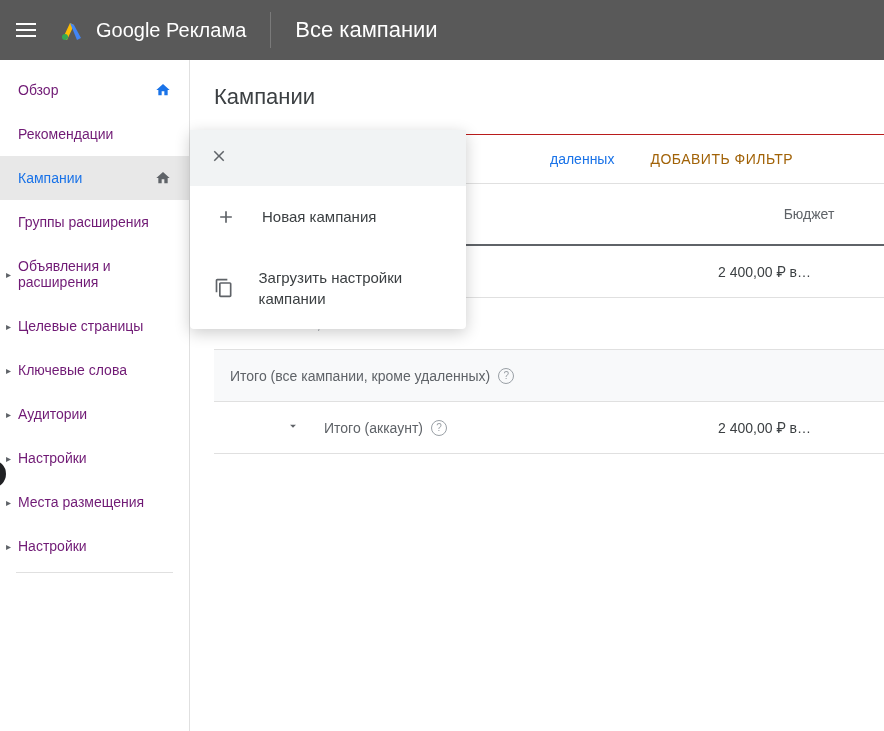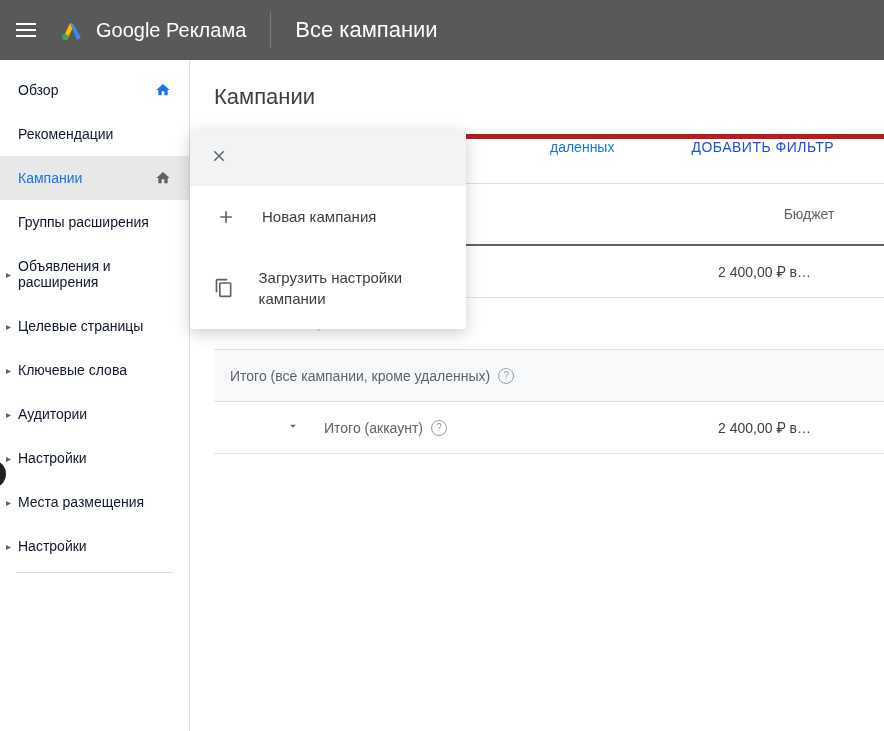--- a/index.html
+++ b/index.html
@@ -12,37 +12,37 @@
 .logo { width: 24px; height: 24px; margin-right: 12px; }
 .logo-text { font-size: 20px; font-weight: 400; margin-right: 24px; }
 .divider-v { width: 1px; height: 36px; background: #7a7a7a; margin-right: 24px; }
 .header-title { font-size: 22px; font-weight: 400; }
 
 
 .content { display: flex; height: calc(100% - 60px); }
 
 
 .sidebar { width: 190px; background: #fff; border-right: 1px solid #e0e0e0; padding-top: 8px; position: relative; }
-.sidebar-item { display: flex; align-items: center; padding: 14px 18px; font-size: 14px; color: #0f172a; cursor: pointer; position: relative; }
+.sidebar-item { display: flex; align-items: center; padding: 14px 18px; font-size: 14px; color: #701a75; cursor: pointer; position: relative; }
 .sidebar-item.active { background: #e8e8e8; color: #1a73e8; }
 .sidebar-item.has-arrow::before { content: '▸'; position: absolute; left: 6px; font-size: 10px; color: #5f6368; }
 .home-icon { margin-left: auto; width: 16px; height: 16px; }
 .sidebar-item.active .home-icon svg path { fill: #5f6368; }
 .sidebar-label { flex: 1; }
 .sidebar-sep { height: 1px; background: #e0e0e0; margin: 4px 16px; }
 .side-dot { position: absolute; left: -8px; top: 400px; width: 14px; height: 28px; background: #202124; border-radius: 0 14px 14px 0; }
 
 
 .main { flex: 1; padding: 24px 0 0 24px; position: relative; }
 .page-title { font-size: 22px; color: #3c4043; font-weight: 400; margin-bottom: 24px; }
 
 
-.filter-bar { display: flex; height: 50px; border-top: 5px solid #b91c1c; border-bottom: 1px solid #e0e0e0; gap: 41px; }
+.filter-bar { display: flex; align-items: center; height: 50px; border-top: 1px solid #b91c1c; border-bottom: 1px solid #e0e0e0; }
 .filter-link { color: #1a73e8; font-size: 14px; padding: 0 16px; }
-.add-filter { color: #1d4ed8; font-size: 14px; letter-spacing: 0.5px; padding: 0 20px; }
+.add-filter { color: #a16207; font-size: 14px; letter-spacing: 0.5px; padding: 0 20px; }
 
 
 .table { width: 100%; }
 .th-row { display: flex; border-bottom: 2px solid #5f6368; }
 .th-budget { margin-left: auto; width: 150px; text-align: center; padding: 22px 0; color: #5f6368; font-size: 14px; }
 .tr { display: flex; align-items: center; height: 52px; border-bottom: 1px solid #e0e0e0; padding: 0 16px; }
 .tr.summary { background: #f8f9fa; justify-content: flex-start; }
 .budget-cell { margin-left: auto; width: 150px; color: #3c4043; font-size: 14px; white-space: nowrap; overflow: hidden; text-overflow: ellipsis; }
 .budget-cell.faded { color: #9aa0a6; margin-left: 44px; }
 .summary-text { color: #5f6368; font-size: 14px; }

